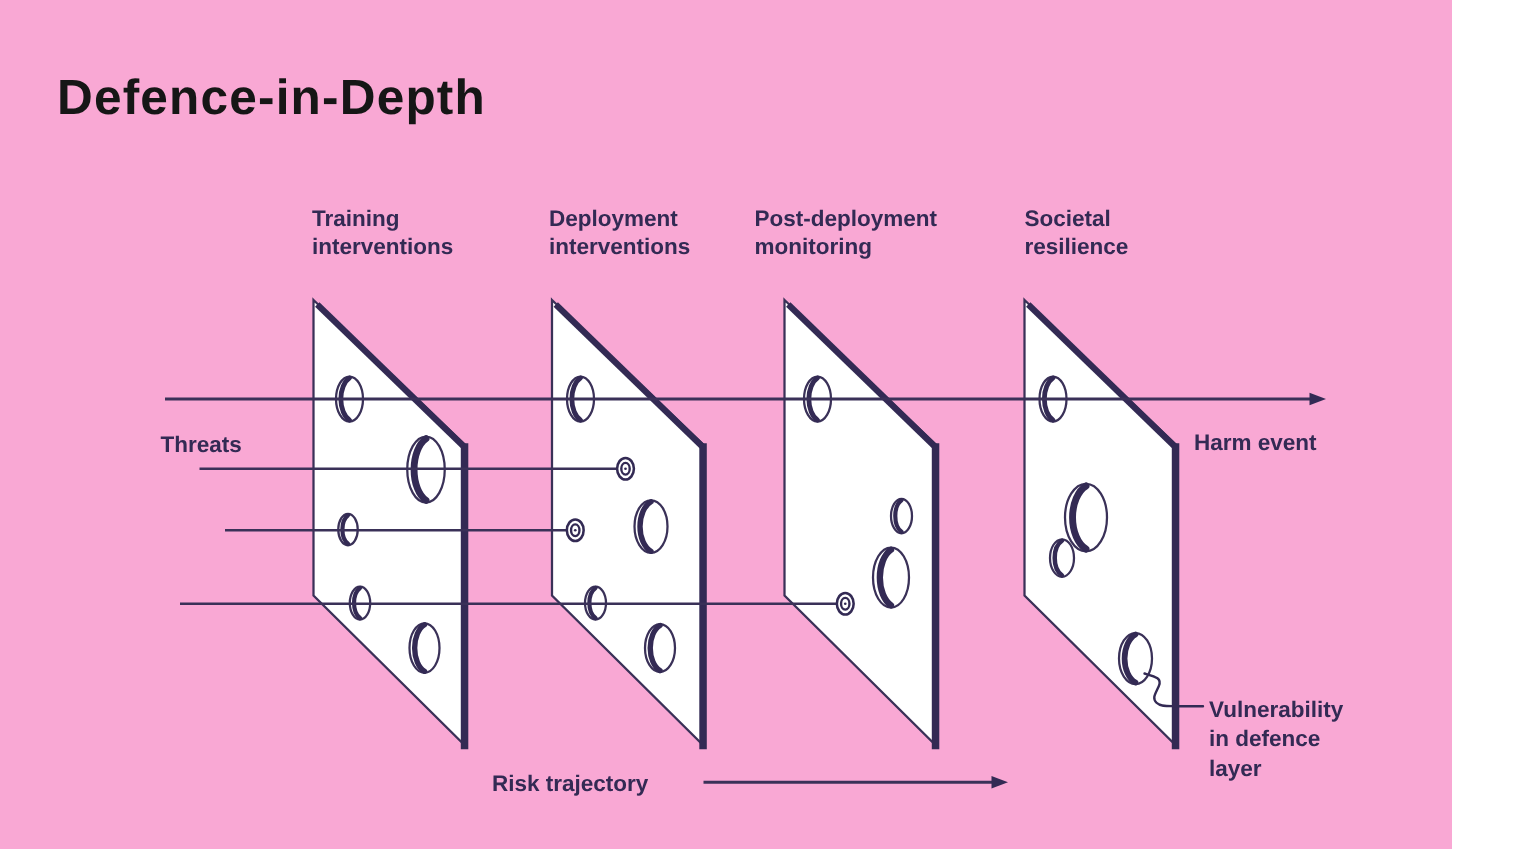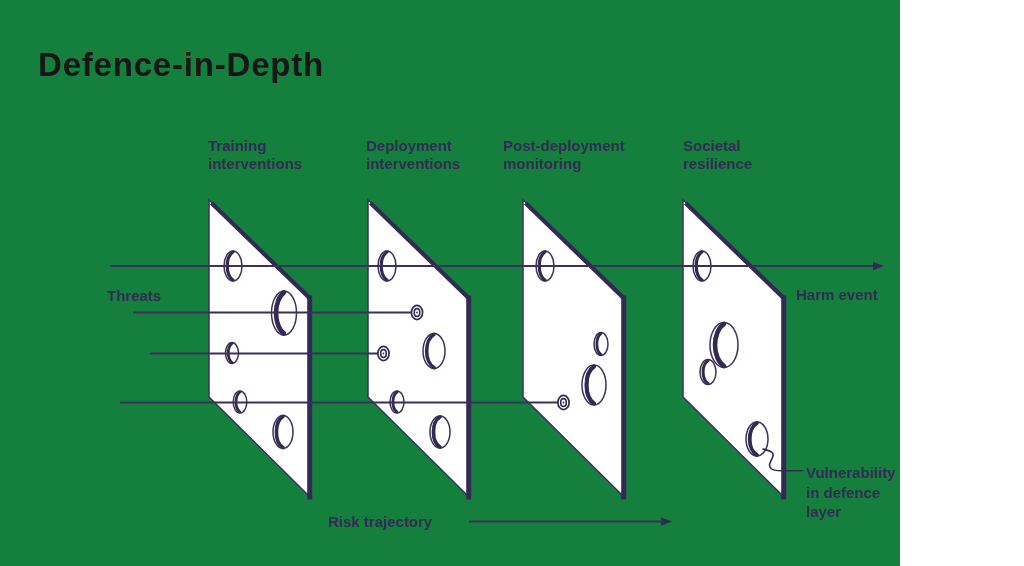--- a/index.html
+++ b/index.html
@@ -1,19 +1,19 @@
 <!DOCTYPE html>
 <html><head>
 <meta charset="utf-8">
 <style>
   html,body{margin:0;padding:0;background:#ffffff;}
   #stage{
     position:relative;
-    width:900px;height:566px;
-    background:#15803d;
+    width:968px;height:566px;
+    background:#f9a8d4;
     overflow:hidden;
     font-family:"Liberation Sans", sans-serif;
   }
   #page-title{
     position:absolute;
     left:38px;top:46px;
     margin:0;
     font-size:33px;
     font-weight:bold;
     letter-spacing:0.8px;

